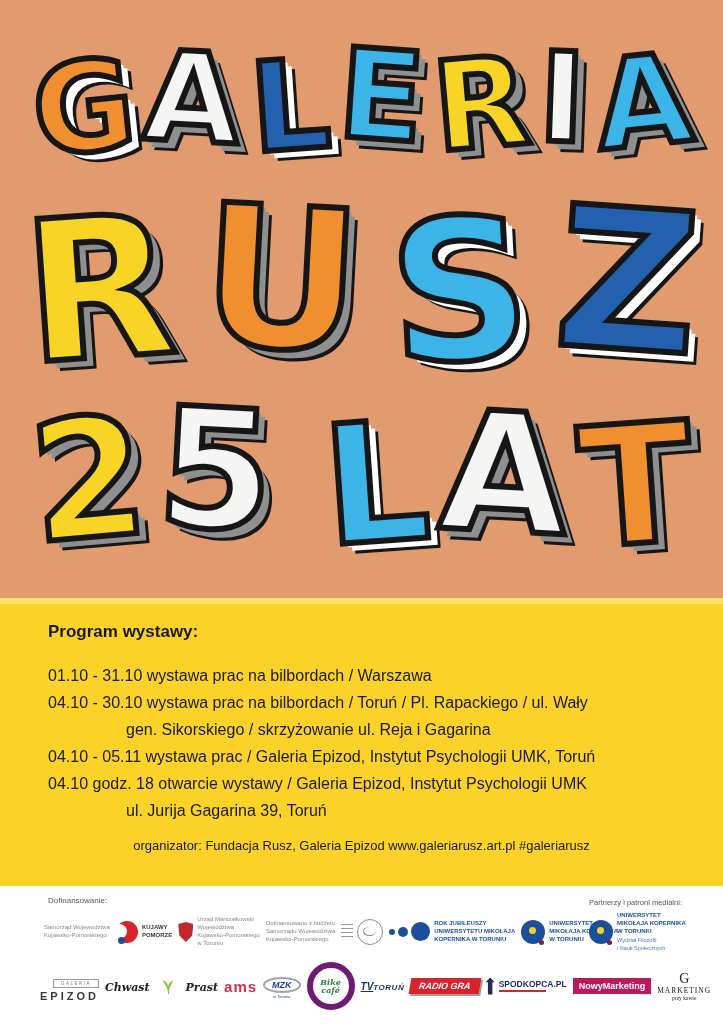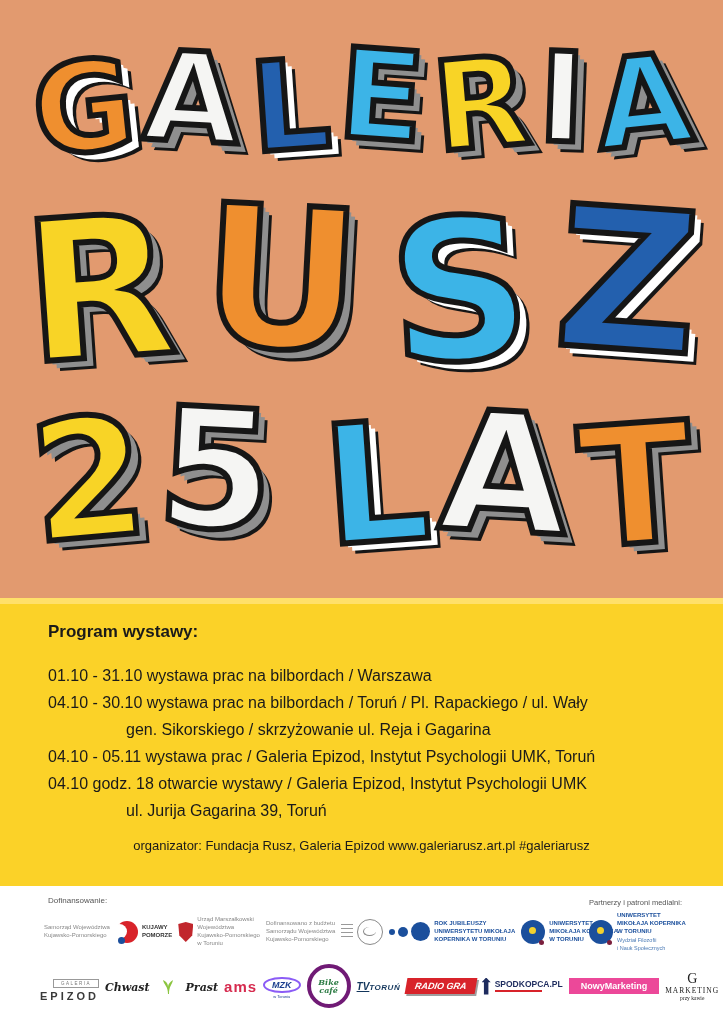--- a/index.html
+++ b/index.html
@@ -63,37 +63,37 @@
   .ic-umk::before{content:"";position:absolute;left:8px;top:7px;width:7px;height:7px;border-radius:50%;background:#f2d12e;}
   .ic-umk::after{content:"";position:absolute;right:1px;bottom:-1px;width:5px;height:5px;border-radius:50%;background:#7a1f3d;}
 
   .ep-box{text-align:right;color:#333;}
   .ep-top{display:inline-block;font-size:4.5px;letter-spacing:1.5px;border:1px solid #999;padding:1px 7px;color:#777;}
   .ep-main{font-size:11px;letter-spacing:3px;font-weight:bold;margin-top:1px;color:#3a3a3a;}
   .chwast{display:flex;align-items:flex-end;gap:12px;font-family:"DejaVu Serif",serif;
        font-style:italic;font-weight:bold;font-size:11px;color:#222;}
   .ams{color:#d62a4e;font-weight:bold;font-size:15px;letter-spacing:1px;line-height:1;}
   .mzk{text-align:center;}
-  .mzk .oval{display:inline-block;border:2px solid #8b5cf6;border-radius:50%;padding:1px 7px;
+  .mzk .oval{display:inline-block;border:2px solid #a3a3a3;border-radius:50%;padding:1px 7px;
        color:#1b3f8f;font-weight:bold;font-style:italic;font-size:9px;}
   .mzk .mzk-sub{font-size:4px;color:#1b3f8f;margin-top:1px;}
-  .bike{width:36px;height:36px;border-radius:50%;border:4px solid #701a75;display:flex;flex-direction:column;
+  .bike{width:36px;height:36px;border-radius:50%;border:6px solid #701a75;display:flex;flex-direction:column;
        align-items:center;justify-content:center;color:#2e7d46;font-family:"DejaVu Serif",serif;
        font-style:italic;font-weight:bold;font-size:8px;line-height:1;}
   .tv{display:flex;align-items:baseline;color:#12355b;font-weight:bold;font-style:italic;}
   .tv .tv-main{font-size:10px;text-decoration:underline;}
   .tv .tv-sub{font-size:8px;letter-spacing:0.5px;}
   .radiogra{background:#d8232a;color:#fff;font-weight:bold;font-style:italic;font-size:9px;
        padding:3px 9px;transform:skewX(-10deg);box-shadow:2px 2px 0 #9e9e9e;white-space:nowrap;}
   .spodkopca{display:flex;align-items:center;gap:4px;color:#1d2b5e;font-weight:bold;font-size:8.5px;}
   .tower{width:9px;height:17px;background:#1d2b5e;flex:0 0 auto;
        clip-path:polygon(25% 100%,25% 28%,0 28%,50% 0,100% 28%,75% 28%,75% 100%);}
   .spk-txt{line-height:1;}
   .spk-red{height:2px;background:#d8232a;width:70%;margin-top:1px;}
-  .nowymarketing{background:#ec4899;color:#fff;font-weight:bold;font-size:9px;padding:3px 12px;white-space:nowrap;}
+  .nowymarketing{background:#be185d;color:#fff;font-weight:bold;font-size:9px;padding:3px 6px;white-space:nowrap;}
   .mpk{text-align:center;font-family:"Liberation Serif",serif;color:#222;}
   .mpk .g{font-size:14px;line-height:1;}
   .mpk .m1{font-size:7.5px;letter-spacing:1px;}
   .mpk .m2{font-size:5.5px;}
 </style>
 </head>
 <body>
 
 <div class="poster">
 

